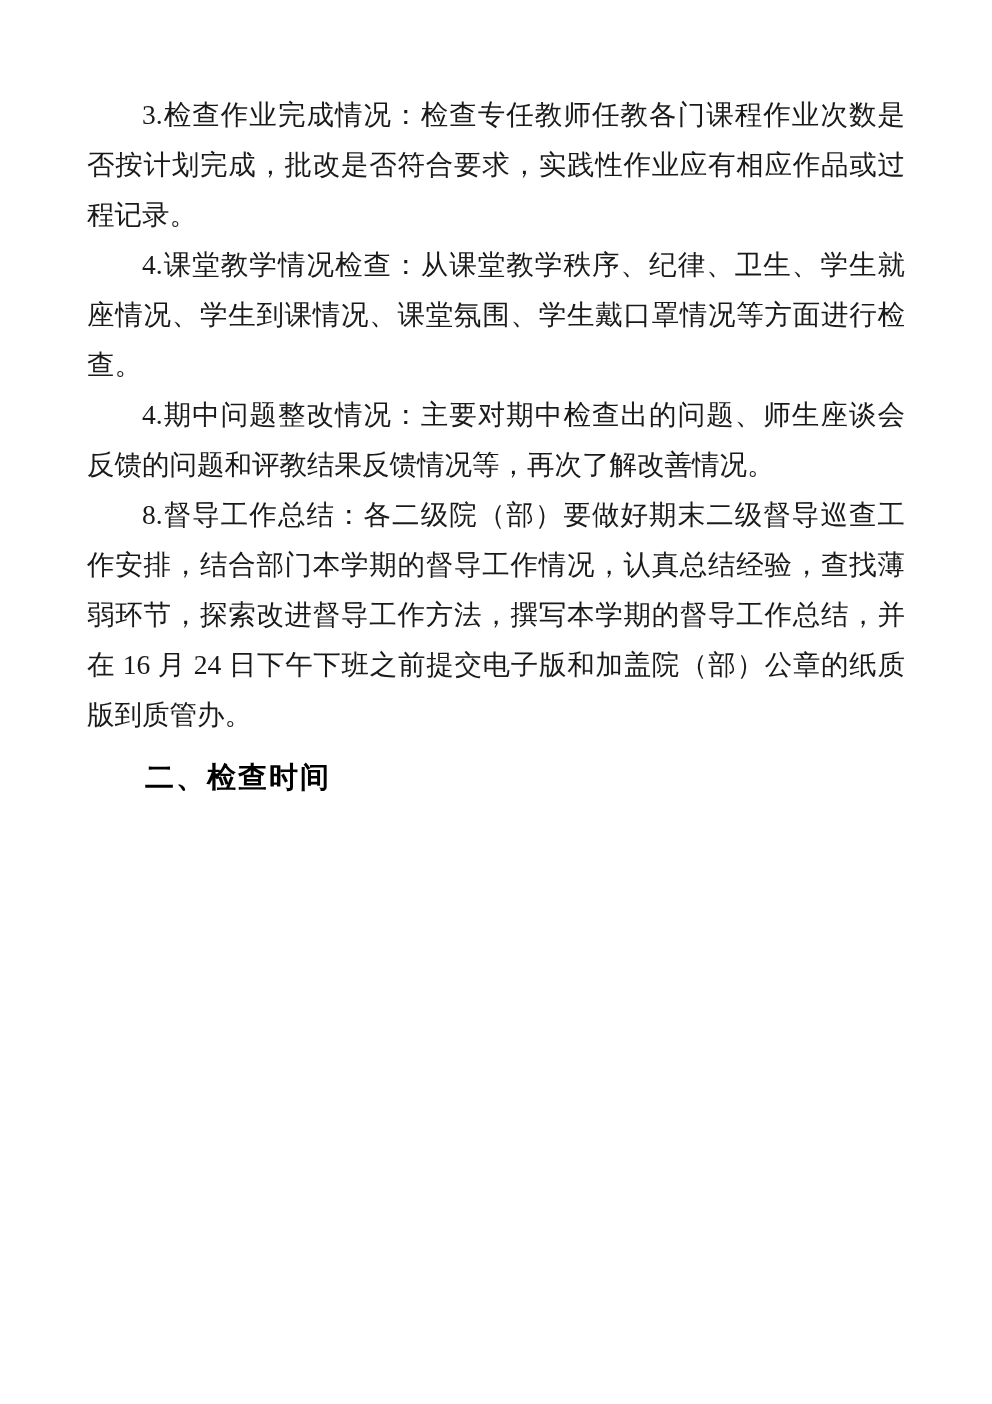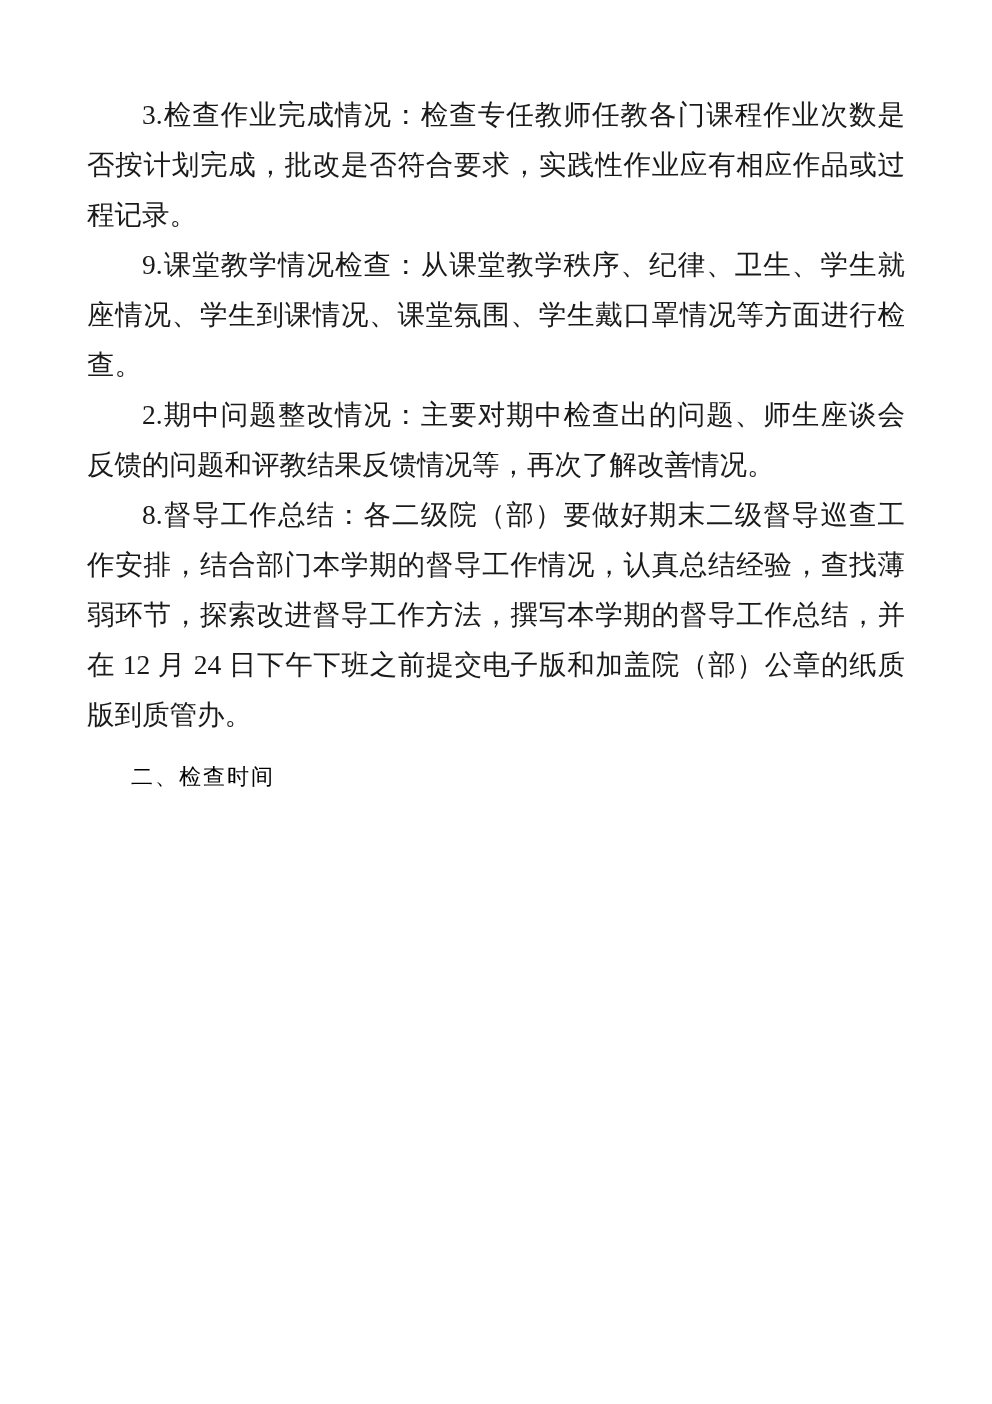--- a/index.html
+++ b/index.html
@@ -29,33 +29,33 @@
     text-align: justify;
     text-justify: inter-ideograph;
     text-indent: 2em;
     line-break: strict;
     word-break: normal;
     overflow-wrap: normal;
   }
   .section-heading {
     margin: 12px 0 0 0;
     font-family: "Liberation Sans", "DejaVu Sans", sans-serif;
-    font-weight: normal;
-    font-size: 22px;
+    font-weight: bold;
+    font-size: 29px;
     line-height: 50px;
     color: #000000;
     text-indent: 2em;
     letter-spacing: 2px;
   }
 </style>
 </head>
 <body>
 
 <div class="page">
   <div class="doc-body">
 
   <p class="body-paragraph">3.检查作业完成情况：检查专任教师任教各门课程作业次数是否按计划完成，批改是否符合要求，实践性作业应有相应作品或过程记录。</p>
-      <p class="body-paragraph">9.课堂教学情况检查：从课堂教学秩序、纪律、卫生、学生就座情况、学生到课情况、课堂氛围、学生戴口罩情况等方面进行检查。</p>
-      <p class="body-paragraph">2.期中问题整改情况：主要对期中检查出的问题、师生座谈会反馈的问题和评教结果反馈情况等，再次了解改善情况。</p>
-      <p class="body-paragraph">8.督导工作总结：各二级院（部）要做好期末二级督导巡查工作安排，结合部门本学期的督导工作情况，认真总结经验，查找薄弱环节，探索改进督导工作方法，撰写本学期的督导工作总结，并在 12 月 24 日下午下班之前提交电子版和加盖院（部）公章的纸质版到质管办。</p>
+      <p class="body-paragraph">4.课堂教学情况检查：从课堂教学秩序、纪律、卫生、学生就座情况、学生到课情况、课堂氛围、学生戴口罩情况等方面进行检查。</p>
+      <p class="body-paragraph">4.期中问题整改情况：主要对期中检查出的问题、师生座谈会反馈的问题和评教结果反馈情况等，再次了解改善情况。</p>
+      <p class="body-paragraph">8.督导工作总结：各二级院（部）要做好期末二级督导巡查工作安排，结合部门本学期的督导工作情况，认真总结经验，查找薄弱环节，探索改进督导工作方法，撰写本学期的督导工作总结，并在 16 月 24 日下午下班之前提交电子版和加盖院（部）公章的纸质版到质管办。</p>
     </div>
   <h2 class="section-heading">二、检查时间</h2>
 </div>
 
 </body></html>

